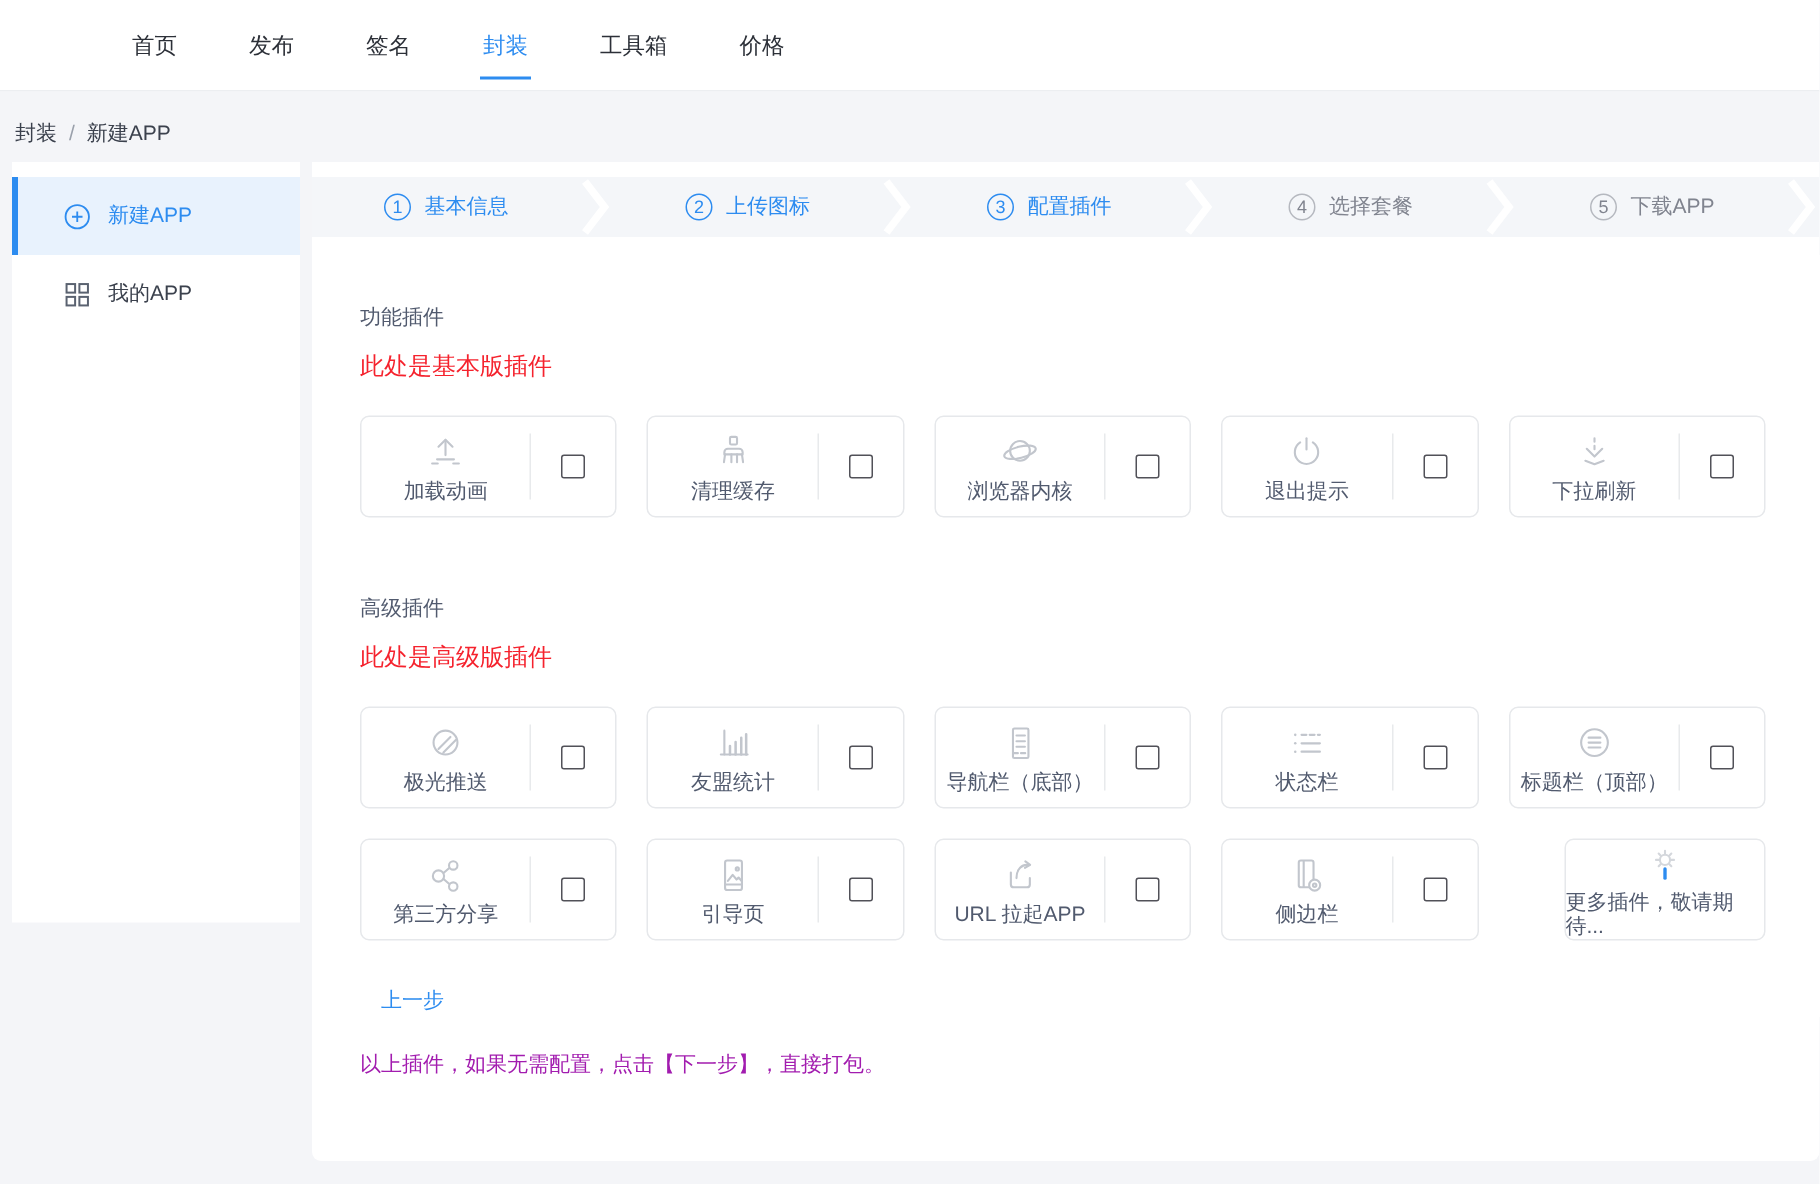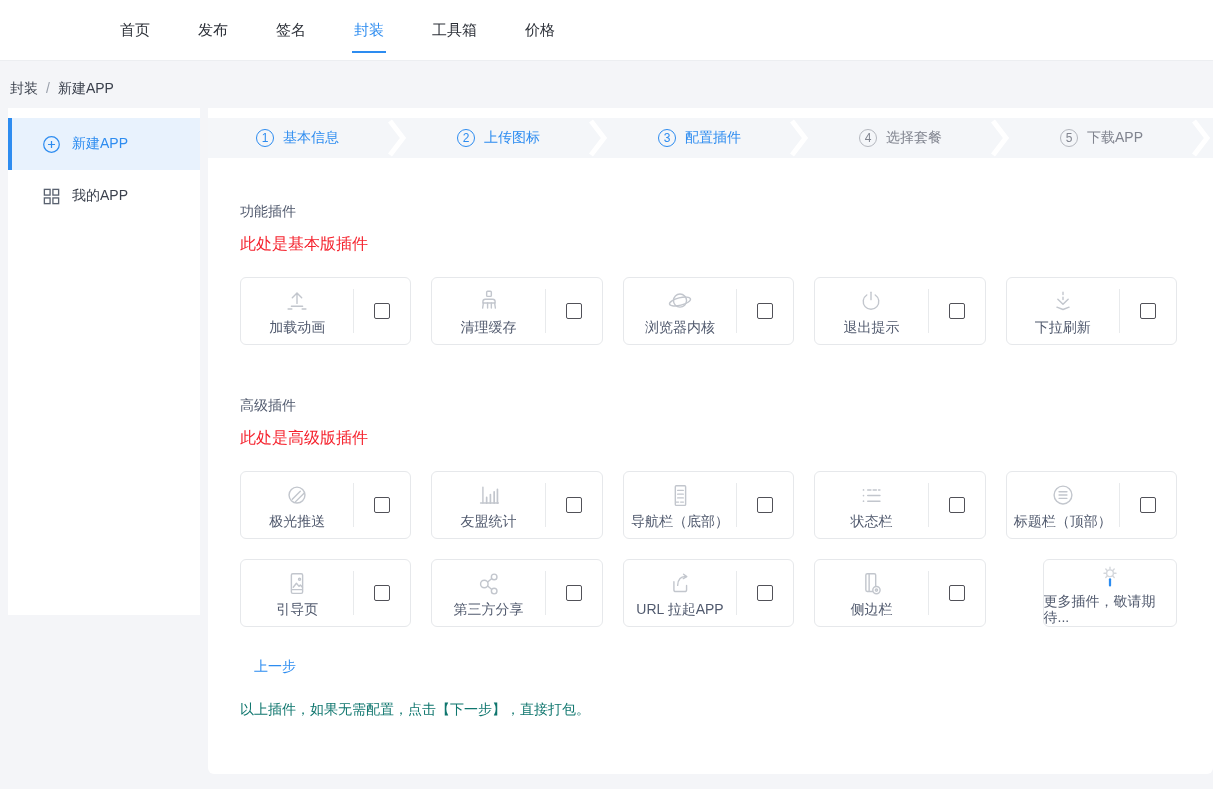--- a/index.html
+++ b/index.html
@@ -3,21 +3,21 @@
 <meta charset="utf-8">
 <style>
   * { margin:0; padding:0; box-sizing:border-box; }
   html,body { width:1213px; }
   body {
     font-family:"Liberation Sans","DejaVu Sans",sans-serif;
     background:#f4f5f8; color:#515a6e; font-size:14px;
   }
   
   .topbar { height:61px; background:#fff; border-bottom:1px solid #eceef1;
-    display:flex; align-items:center; padding-left:120px; }
+    display:flex; align-items:center; padding-left:88px; }
   .nav-item { position:relative; margin-right:48px; font-size:15px; color:#2c3038; cursor:pointer; }
   .nav-item.active { color:#2d8cf0; }
   .nav-item.active::after { content:""; position:absolute; left:-2px; right:-2px; bottom:-13px;
     height:2px; background:#2d8cf0; }
   
   .breadcrumb { padding:19px 0 10px 10px; font-size:14px; color:#3b414d; }
   .breadcrumb .sep { margin:0 8px; color:#9aa0ab; }
   
   .wrap { display:flex; align-items:flex-start; padding-left:8px; }
   .sidebar { width:192px; background:#fff; padding-top:10px; min-height:507px; flex:none; }
@@ -319,46 +319,46 @@
           </div>
           <div class="card-divider"></div>
           <div class="card-check">
               <span class="checkbox"></span>
             </div>
         </div>
 
         <div class="card">
           <div class="card-left">
             <span>
+              <svg width="30" height="30" viewBox="0 0 32 32" fill="none" stroke="#c2c6cd" stroke-width="1.5">
+                <circle cx="11" cy="16" r="4"></circle>
+                  <circle cx="21.5" cy="8.5" r="3"></circle>
+                  <circle cx="21.5" cy="23.5" r="3"></circle>
+                <path d="M14.6 13.9 L18.7 10.3 M14.6 18.1 L18.7 21.7"></path>
+              </svg>
+            </span>
+            <span class="card-label">第三方分享</span>
+          </div>
+          <div class="card-divider"></div>
+          <div class="card-check">
+              <span class="checkbox"></span>
+            </div>
+        </div>
+
+        <div class="card">
+          <div class="card-left">
+            <span>
               <svg width="30" height="30" viewBox="0 0 32 32" fill="none" stroke="#c2c6cd" stroke-width="1.5" stroke-linecap="round" stroke-linejoin="round">
                 <rect x="10" y="5" width="12" height="21" rx="1.5"></rect>
                 <circle cx="18.7" cy="11" r="1.1"></circle>
                 <path d="M12 19.5 l3.4-4.3 2.8 3.3 1.4-1.4 2.2 2.4"></path>
                 <path d="M10.5 22 h11"></path>
               </svg>
             </span>
             <span class="card-label">引导页</span>
-          </div>
-          <div class="card-divider"></div>
-          <div class="card-check">
-              <span class="checkbox"></span>
-            </div>
-        </div>
-
-        <div class="card">
-          <div class="card-left">
-            <span>
-              <svg width="30" height="30" viewBox="0 0 32 32" fill="none" stroke="#c2c6cd" stroke-width="1.5">
-                <circle cx="11" cy="16" r="4"></circle>
-                  <circle cx="21.5" cy="8.5" r="3"></circle>
-                  <circle cx="21.5" cy="23.5" r="3"></circle>
-                <path d="M14.6 13.9 L18.7 10.3 M14.6 18.1 L18.7 21.7"></path>
-              </svg>
-            </span>
-            <span class="card-label">第三方分享</span>
           </div>
           <div class="card-divider"></div>
           <div class="card-check">
               <span class="checkbox"></span>
             </div>
         </div>
 
         <div class="card">
           <div class="card-left">
             <span>
@@ -403,20 +403,20 @@
             </svg>
           </span>
           <span class="card-label">更多插件，敬请期待...</span>
         </div>
       </div>
 
       <div class="actions">
         <span class="prev-link">上一步</span>
       </div>
 
-      <div class="note" style="color:#0f766e;">以上插件，如果无需配置，点击【下一步】，直接打包。</div>
+      <div class="note" style="color:#a21caf;">以上插件，如果无需配置，点击【下一步】，直接打包。</div>
     </div>
   </div>
 </div>
 
 <div class="footer">
   
 </div>
 
 </body></html>

